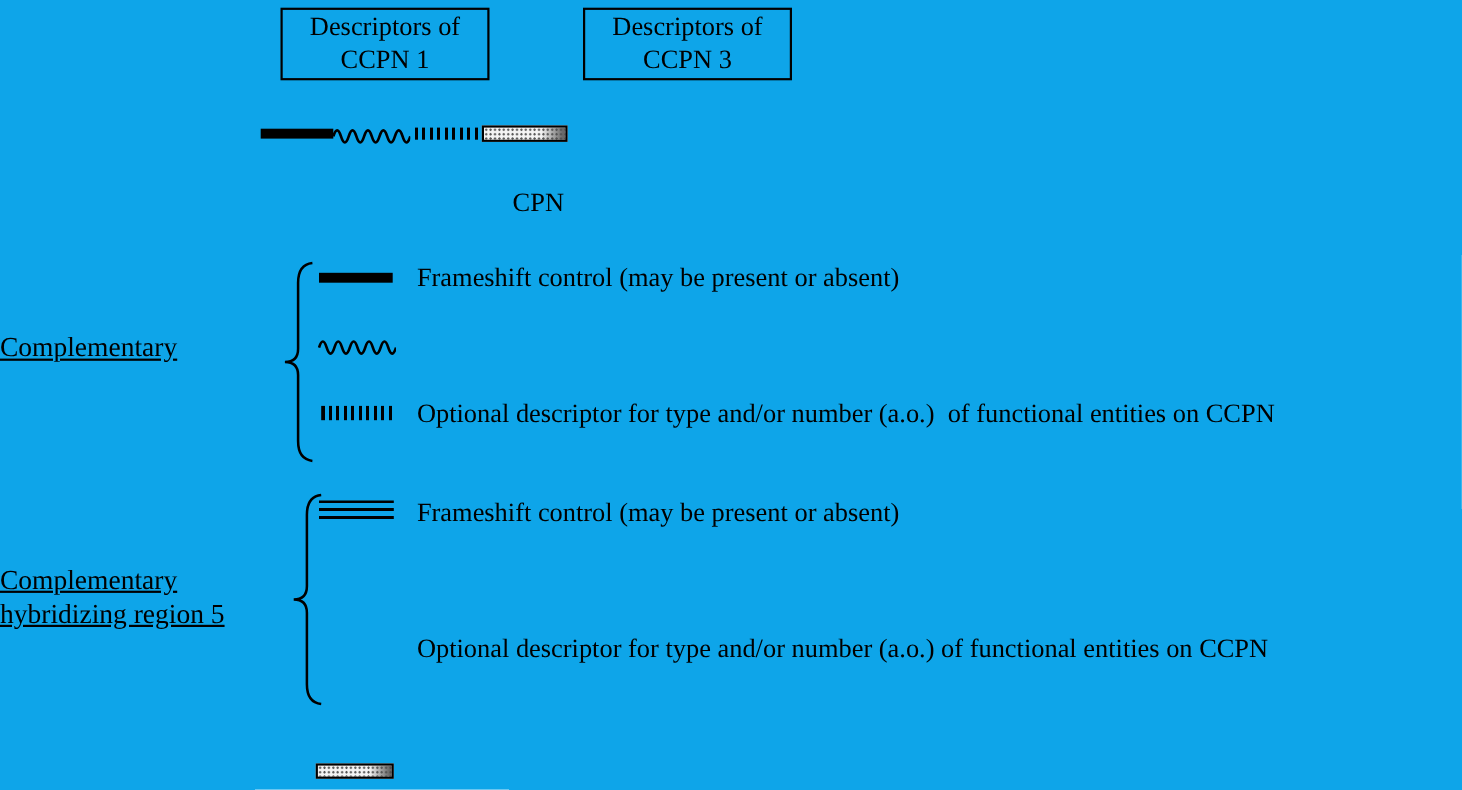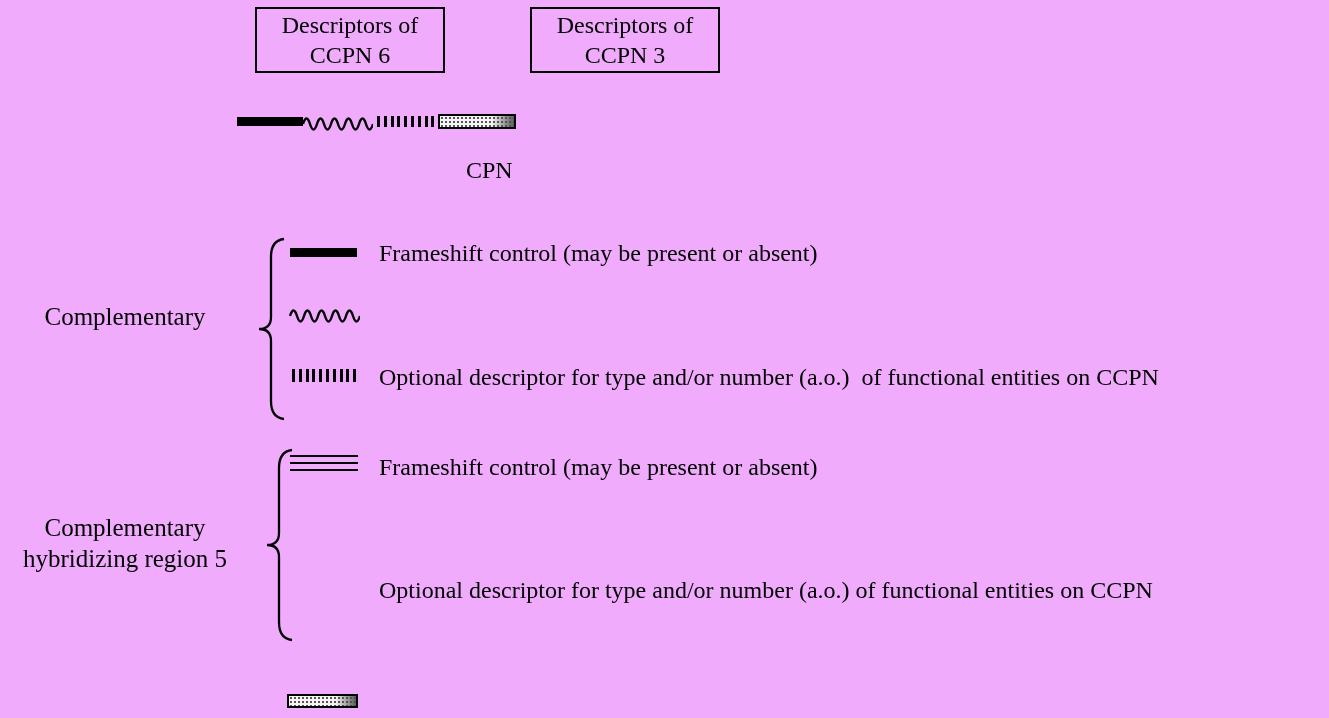--- a/index.html
+++ b/index.html
@@ -5,21 +5,21 @@
   * { margin: 0; padding: 0; box-sizing: border-box; }
   html, body { background: #ffffff; }
   body {
     font-family: "Liberation Serif", "DejaVu Serif", serif;
     color: #000000;
   }
   .canvas {
     position: relative;
     width: 1329px;
     height: 718px;
-    background: #f0abfc;
+    background: #0ea5e9;
     overflow: hidden;
   }
   .abs { position: absolute; }
 
   .header-box {
     border: 2px solid #000;
     width: 190px;
     height: 66px;
     display: flex;
     flex-direction: column;
@@ -31,23 +31,23 @@
   }
 
   .txt {
     font-size: 24px;
     line-height: 30px;
     white-space: pre;
   }
 
   .region-label {
     width: 250px;
-    text-align: center;
     font-size: 25px;
     line-height: 31px;
+    text-decoration: underline;
   }
 
   
   .solid-bar { background: #000; }
 
   .tick-bar {
     background-image: repeating-linear-gradient(to right,
       #000 0px, #000 3px, transparent 3px, transparent 6.8px);
   }
 
@@ -67,34 +67,34 @@
 
   svg { display: block; }
 </style>
 </head>
 <body>
 
 <div class="canvas">
 
   <div class="abs header-box" style="left:255px; top:7px;">
     <div>Descriptors of</div>
-    <div>CCPN 6</div>
+    <div>CCPN 1</div>
   </div>
   <div class="abs header-box" style="left:530px; top:7px;">
     <div>Descriptors of</div>
     <div>CCPN 3</div>
   </div>
 
   <div class="abs solid-bar" style="left:237px; top:117px; width:66px; height:9px;"></div>
   <svg class="abs" style="left:302px; top:111px;" width="71" height="21" viewBox="0 0 71 21">
     <path d="M1,13 q3.5,-11 7,0 q3.5,11 7,0 q3.5,-11 7,0 q3.5,11 7,0 q3.5,-11 7,0 q3.5,11 7,0 q3.5,-11 7,0 q3.5,11 7,0 q3.5,-11 7,0 q3.5,11 7,0" fill="none" stroke="#000" stroke-width="2.4"></path>
   </svg>
   <div class="abs tick-bar" style="left:377px; top:116px; width:60px; height:11px;"></div>
   <div class="abs stipple-bar" style="left:438px; top:114px; width:78px; height:15px;"></div>
-  <div class="abs txt" style="left:466px; top:155px;text-align:center;">CPN</div>
+  <div class="abs txt" style="left:466px; top:170px;text-align:center;">CPN</div>
 
   <div class="abs region-label" style="left:0px; top:301px;">
     <div>Complementary</div>
   </div>
   <svg class="abs" style="left:254px; top:236px;" width="34" height="186" viewBox="0 0 34 186">
     <path d="M30,3 C21,4 17,10 17,21 L17,81 C17,88 14,93 5,93 C14,93 17,98 17,105 L17,165 C17,176 21,182 30,183" fill="none" stroke="#000" stroke-width="2.3"></path>
   </svg>
 
   <div class="abs solid-bar" style="left:290px; top:248px; width:67px; height:9px;"></div>
   <div class="abs txt" style="left:379px; top:238px;">Frameshift control (may be present or absent)</div>

